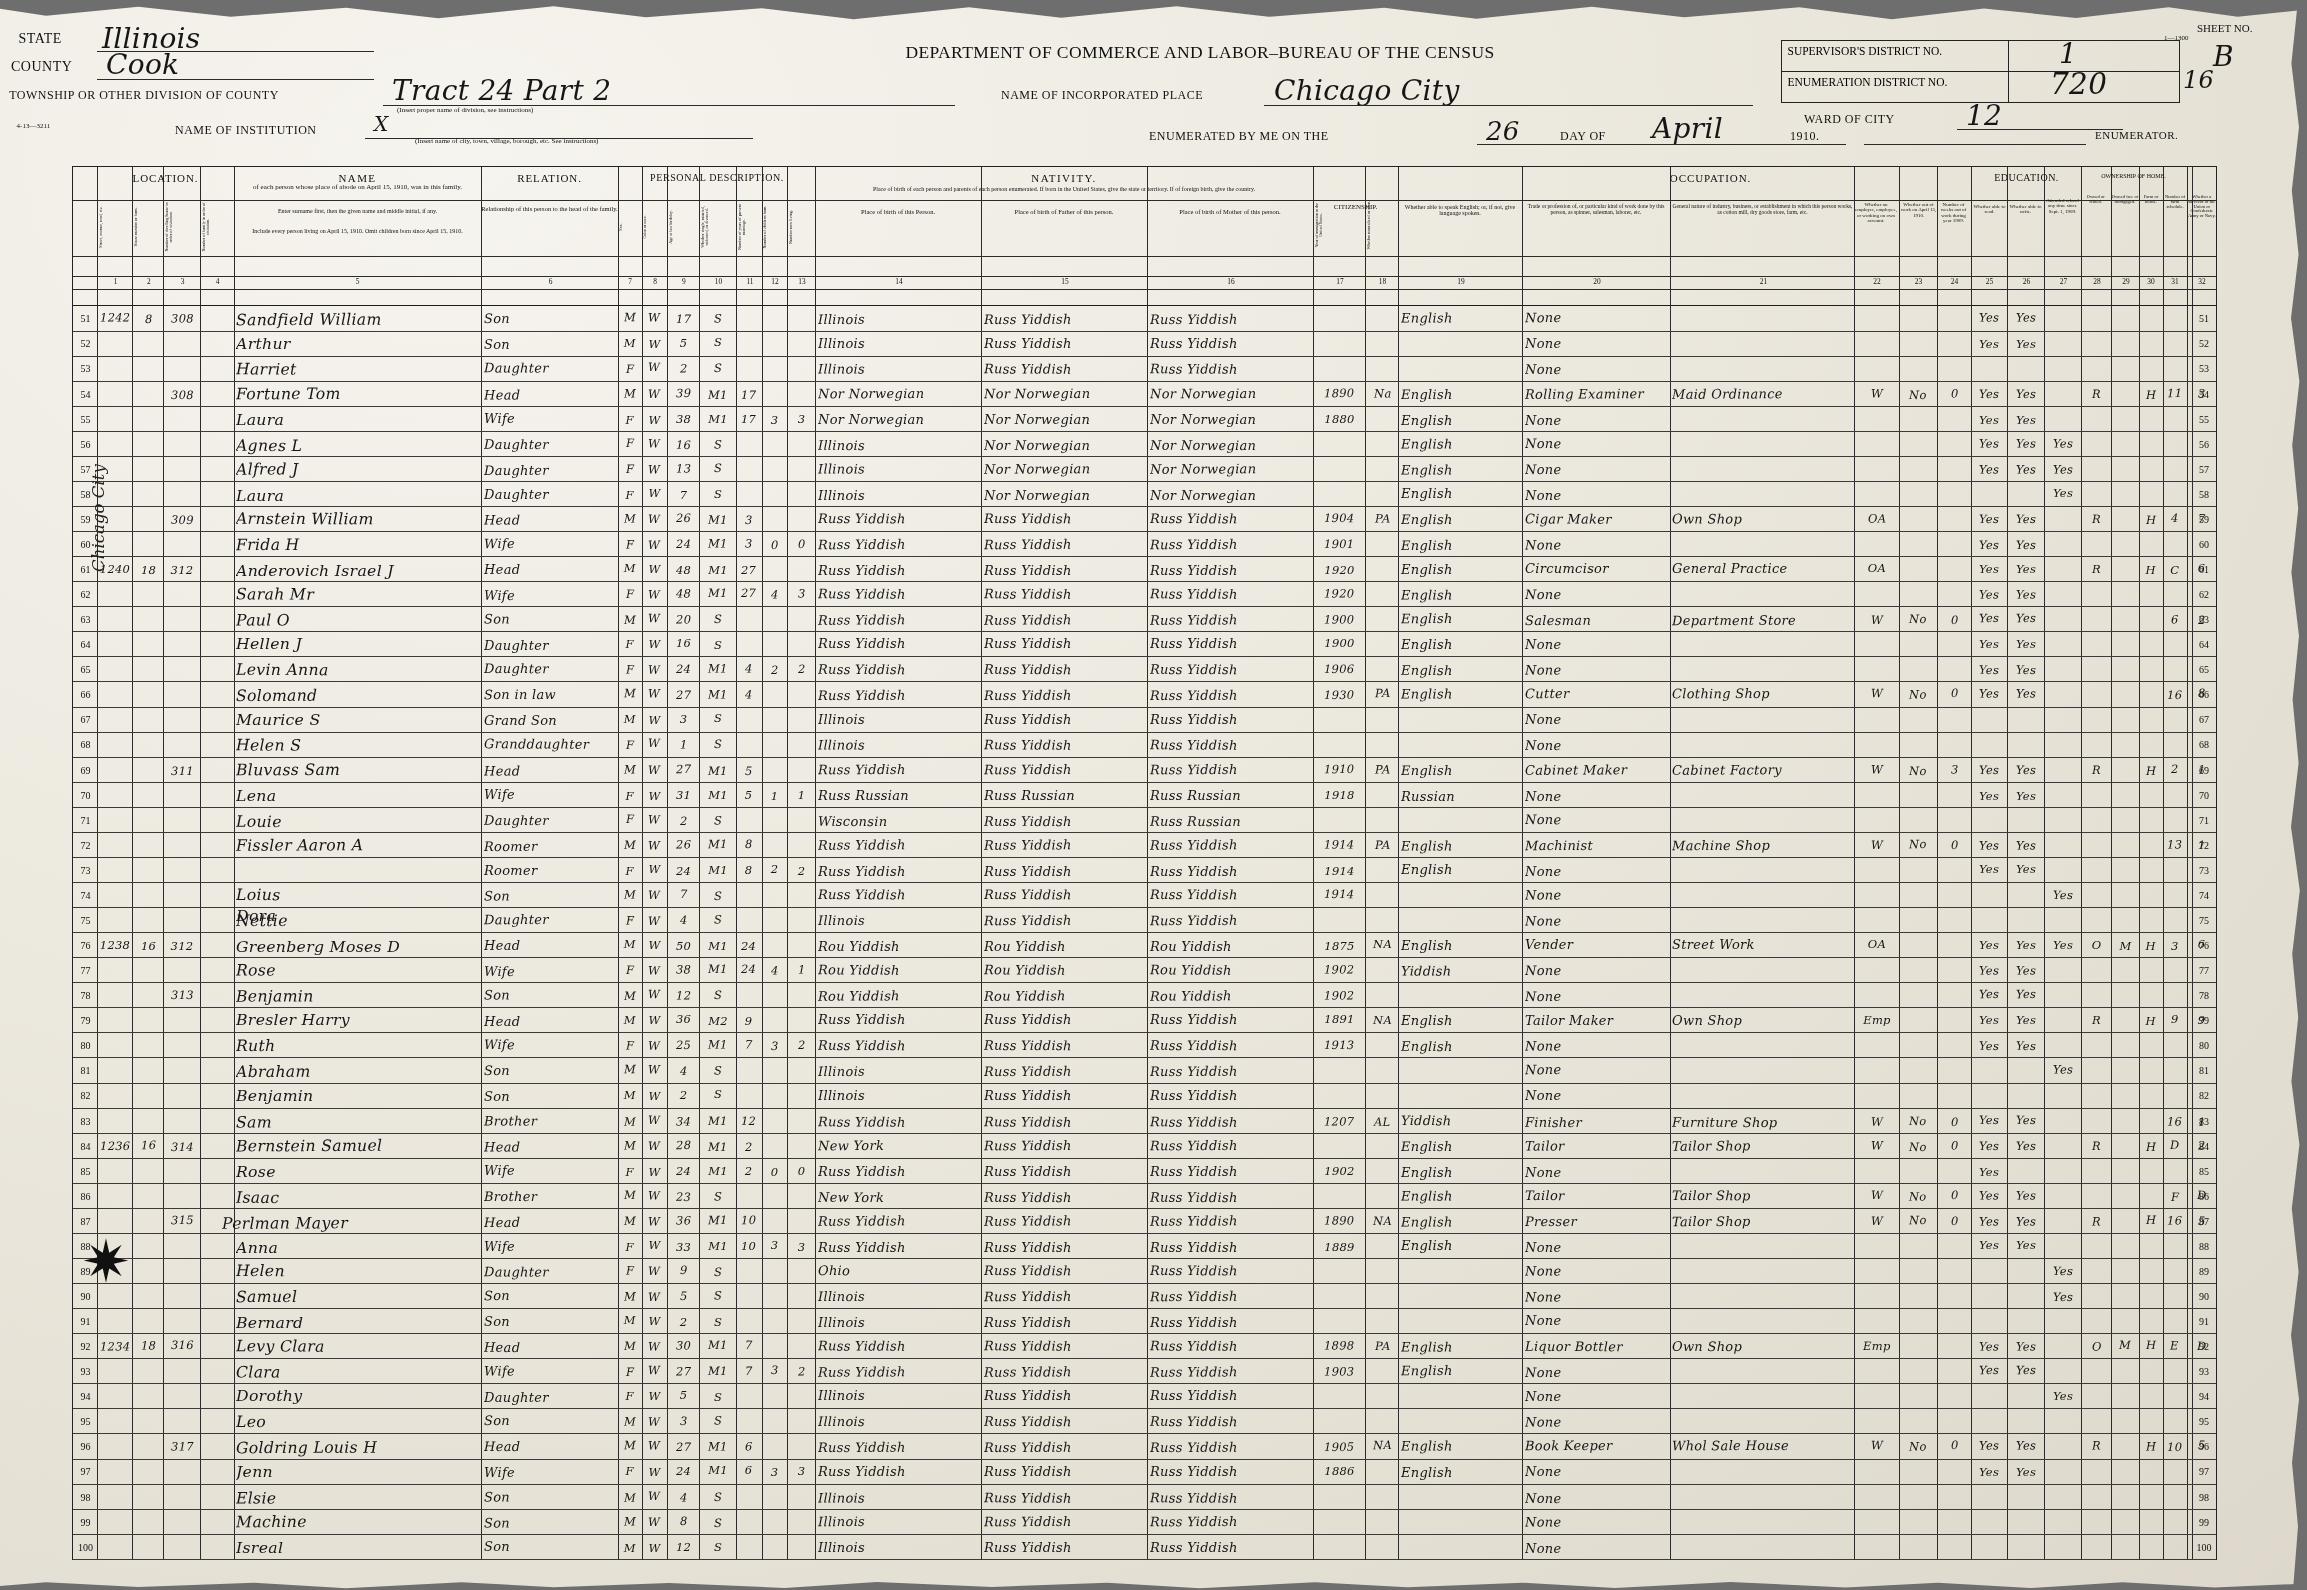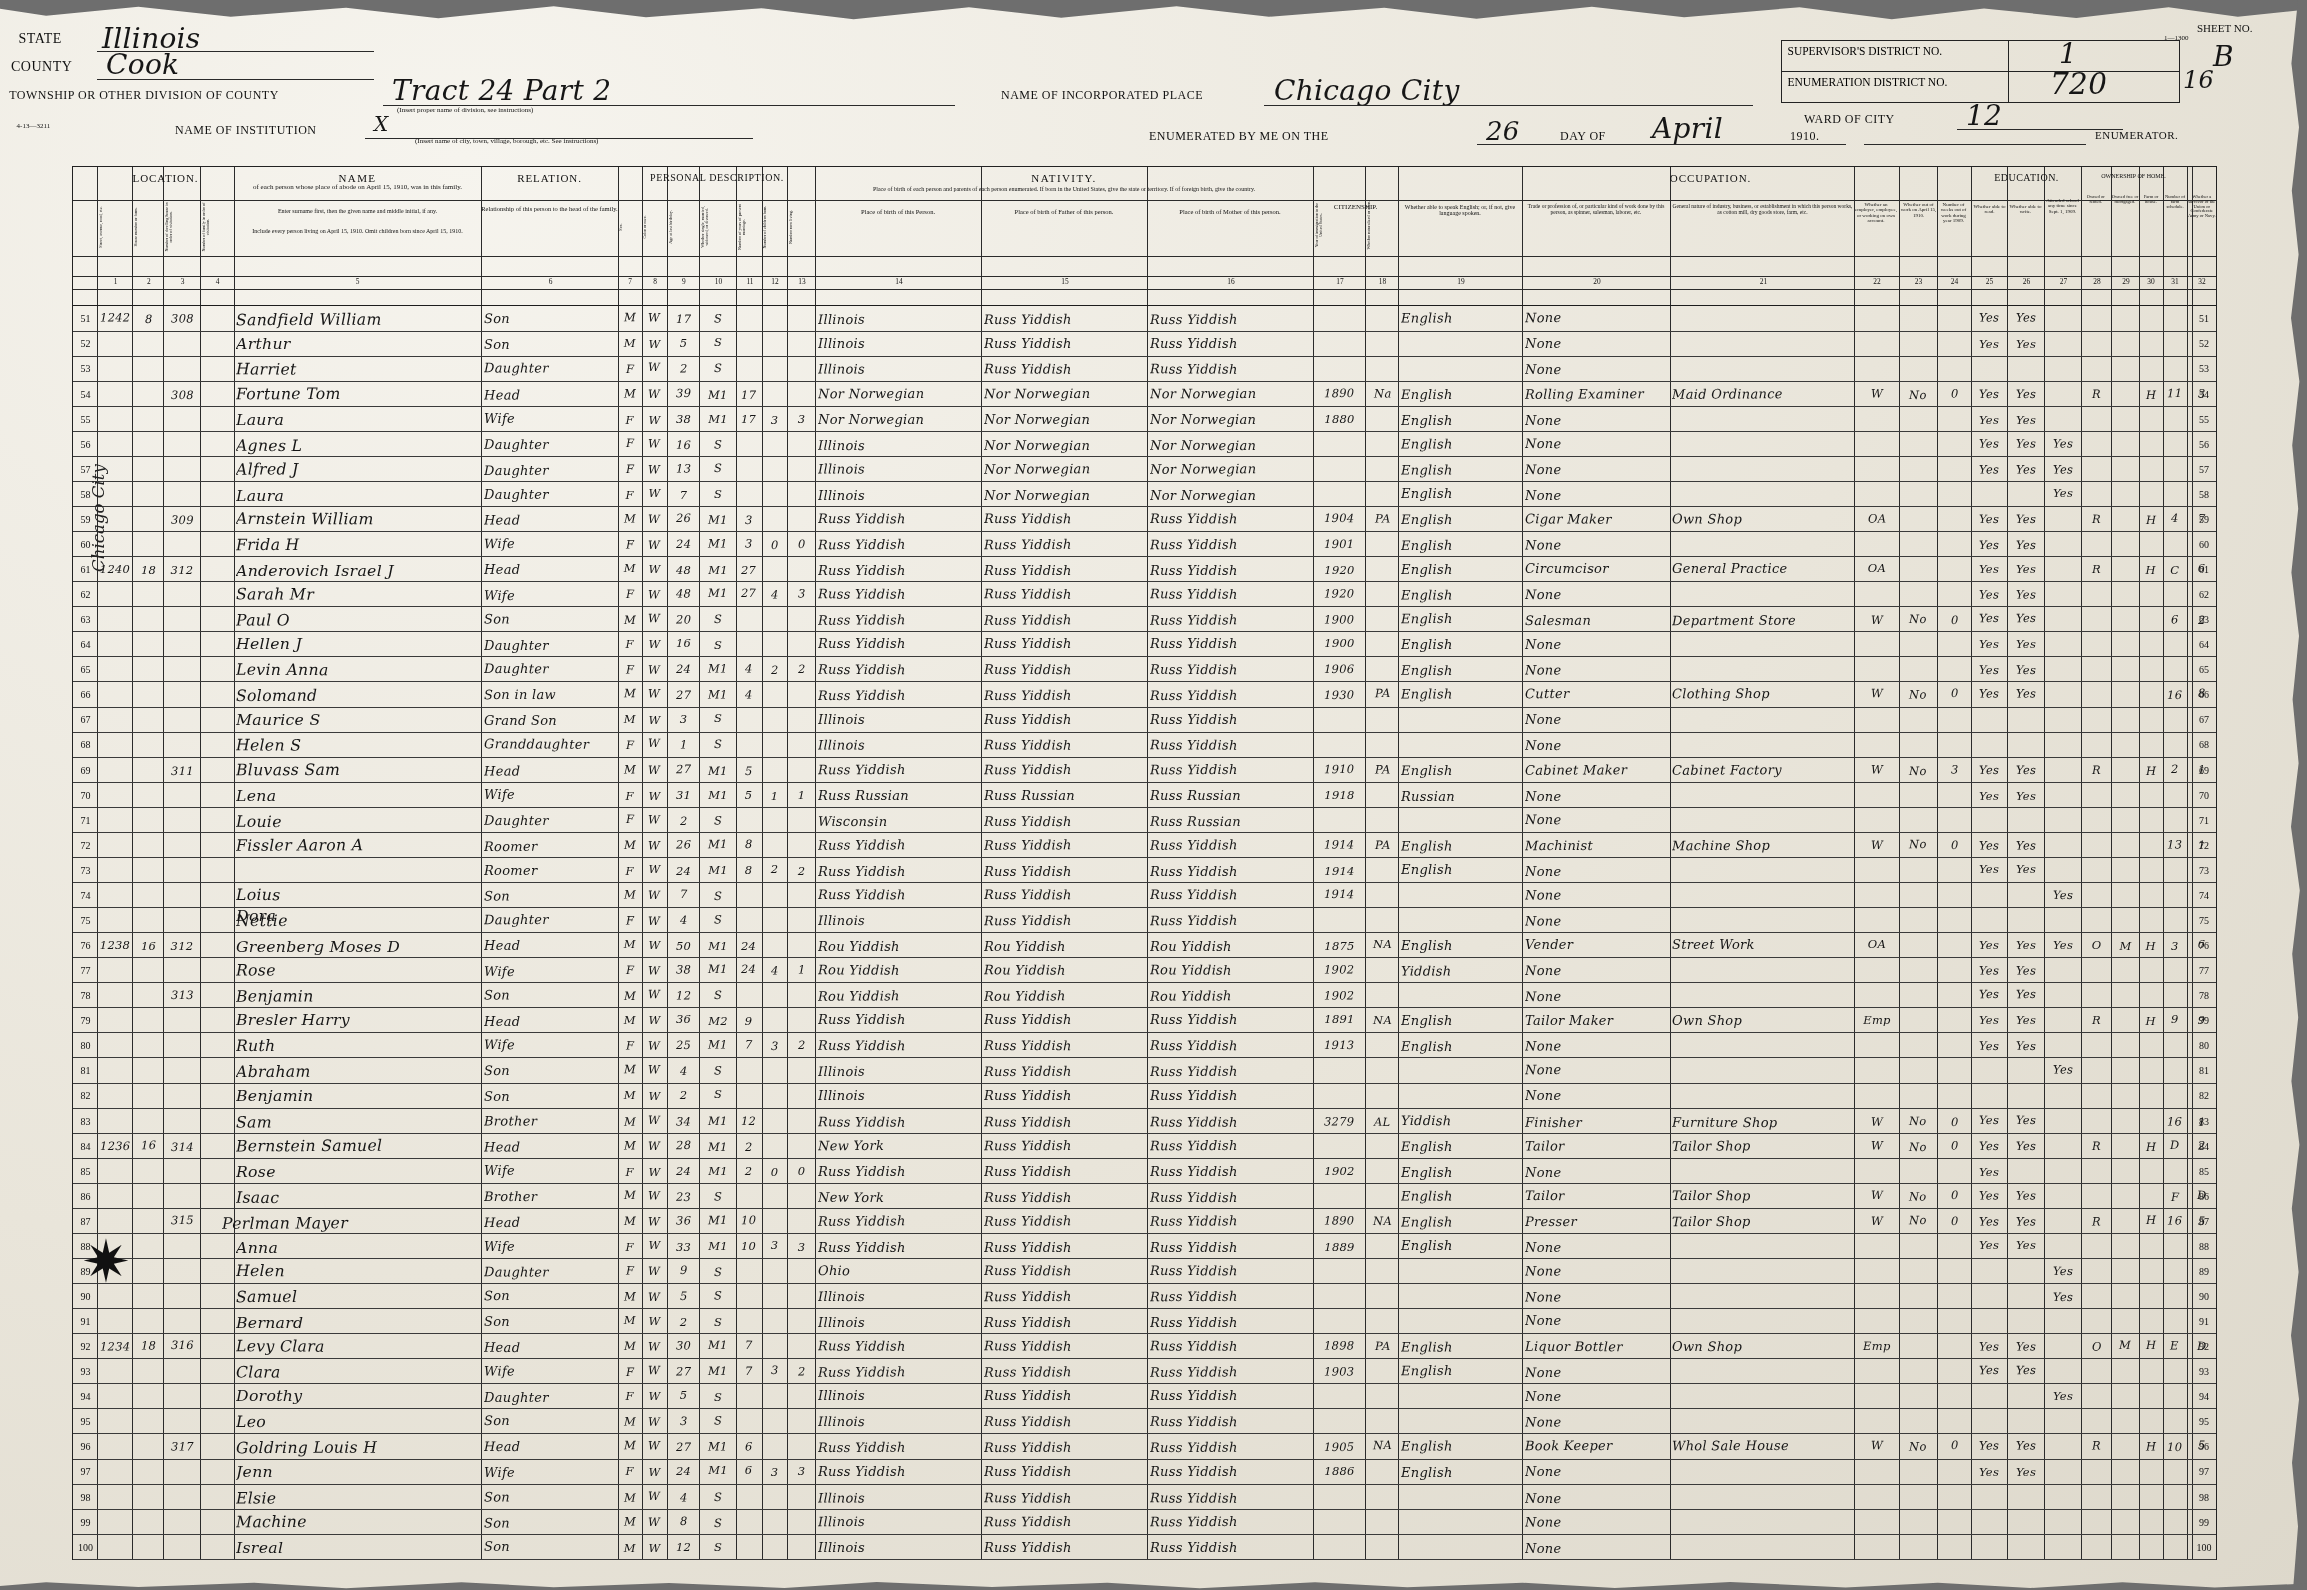--- a/index.html
+++ b/index.html
@@ -87,20 +87,21 @@
 </head>
 <body>
 
 <div class="page">
   <div class="paper"></div>
   <div class="edge-top"></div>
   <div class="edge-right"></div>
   <div class="edge-bottom"></div>
 
   <div class="hdr">
+    <div class="title1">DEPARTMENT OF COMMERCE AND LABOR–BUREAU OF THE CENSUS</div>
 
     <div class="lbl" style="left:18.5px;top:11px;">STATE</div>
     <div class="val hand" style="left:102px;top:1.8px;font-size:28px;">Illinois</div>
     <div class="rule" style="left:97px;top:31px;width:277px;"></div>
 
     <div class="lbl" style="left:11px;top:39px;">COUNTY</div>
     <div class="val hand" style="left:106px;top:28px;font-size:28px;">Cook</div>
     <div class="rule" style="left:97px;top:59px;width:277px;"></div>
 
     <div class="lbl" style="left:9.2px;top:68px;font-size:12px;">TOWNSHIP OR OTHER DIVISION OF COUNTY</div>
@@ -2104,21 +2105,21 @@
       <div class="cell sm" style="left: 745px; top: 942px; width: 162px; height: 24px; display: flex; align-items: center; justify-content: flex-start;">
         <span class="hand" style="transform: translateY(0.5px) rotate(0.25deg);">Russ Yiddish</span>
       </div>
       <div class="cell sm" style="left: 911px; top: 942px; width: 162px; height: 24px; display: flex; align-items: center; justify-content: flex-start;">
         <span class="hand" style="transform: translateY(0.5px) rotate(0.25deg);">Russ Yiddish</span>
       </div>
       <div class="cell sm" style="left: 1077px; top: 942px; width: 162px; height: 24px; display: flex; align-items: center; justify-content: flex-start;">
         <span class="hand" style="transform: translateY(0.5px) rotate(0.25deg);">Russ Yiddish</span>
       </div>
       <div class="cell xs" style="left: 1243px; top: 942px; width: 47px; height: 24px; display: flex; align-items: center; justify-content: center;">
-        <span class="hand" style="transform: translateY(0.5px) rotate(0.25deg);">3279</span>
+        <span class="hand" style="transform: translateY(0.5px) rotate(0.25deg);">1207</span>
       </div>
       <div class="cell xs" style="left: 1295px; top: 942px; width: 29px; height: 24px; display: flex; align-items: center; justify-content: center;">
         <span class="hand" style="transform: translateY(0.9px) rotate(0.25deg);">AL</span>
       </div>
       <div class="cell sm" style="left: 1328px; top: 942px; width: 119px; height: 24px; display: flex; align-items: center; justify-content: flex-start;">
         <span class="hand" style="transform: translateY(-0.9px) rotate(0.25deg);">Yiddish</span>
       </div>
       <div class="cell sm" style="left: 1452px; top: 942px; width: 143px; height: 24px; display: flex; align-items: center; justify-content: flex-start;">
         <span class="hand" style="transform: translateY(0.9px) rotate(0.25deg);">Finisher</span>
       </div>

